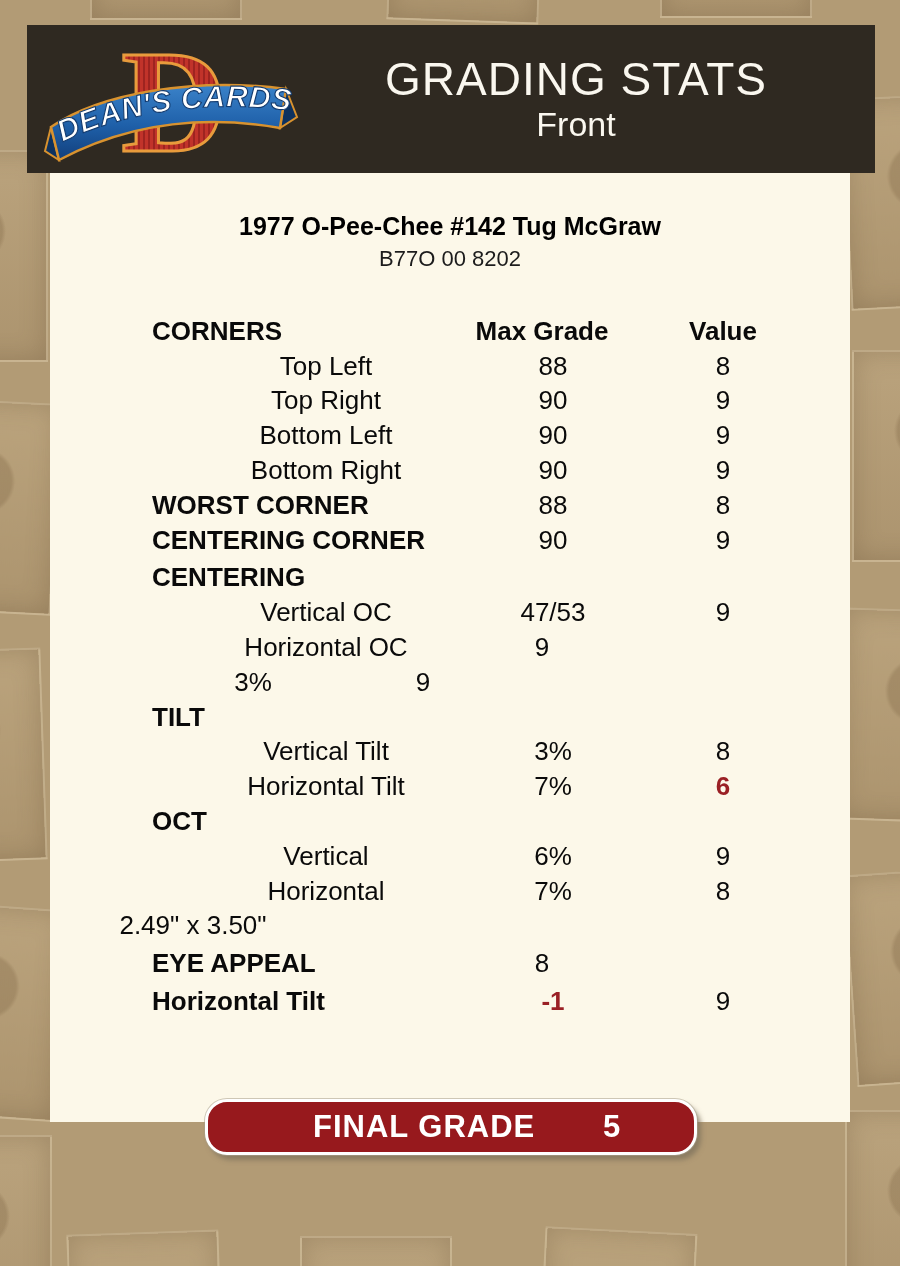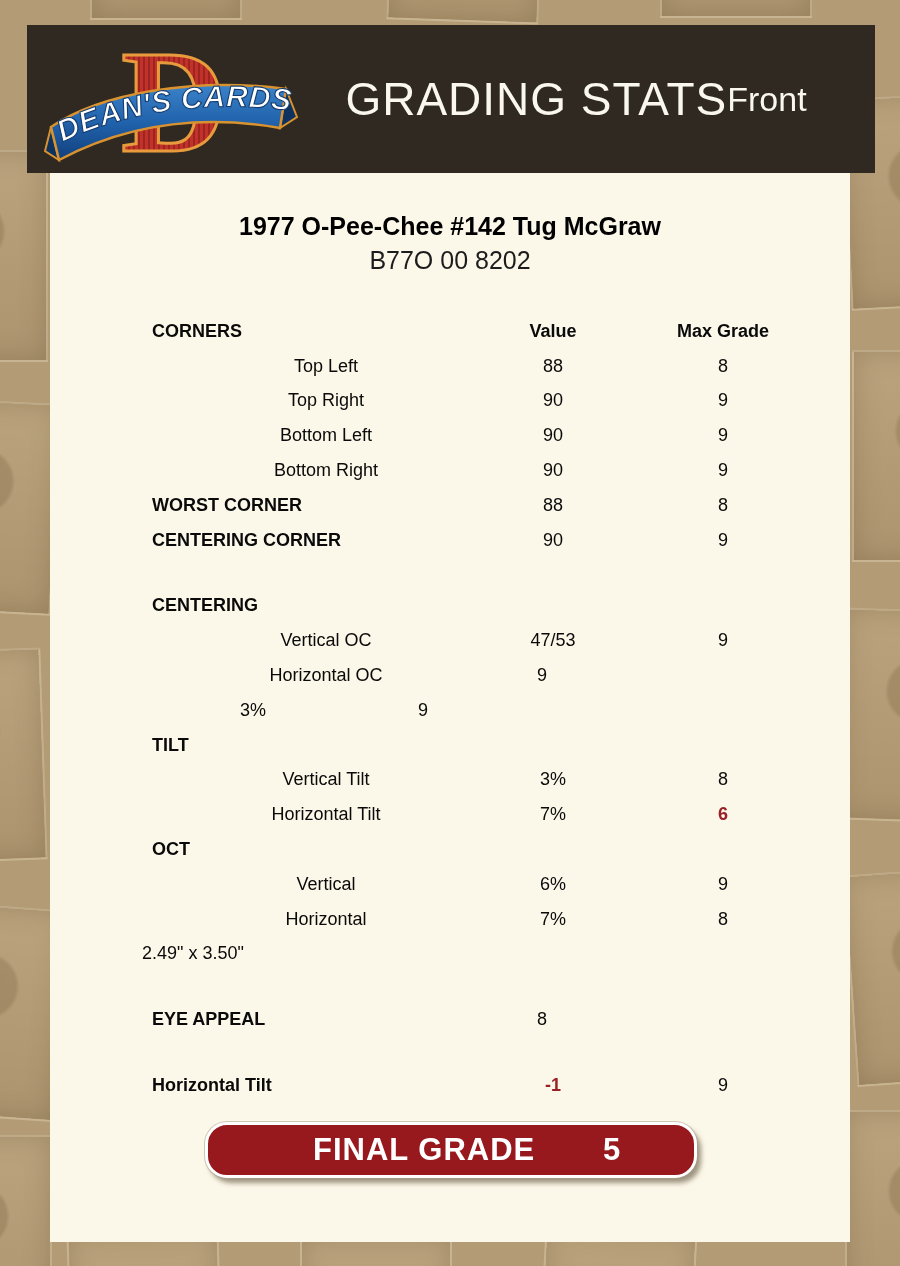--- a/index.html
+++ b/index.html
@@ -39,61 +39,61 @@
   .bg-card:nth-of-type(16){ left:540px; top:1230px; transform:rotate(3deg); }
 
   
   .header {
     position:absolute; left:27px; top:25px; width:848px; height:148px;
     background:#2f2921; z-index:2;
   }
   .logo { position:absolute; left:16px; top:4px; width:262px; height:142px; }
   .header-titles {
     position:absolute; left:250px; right:0; top:0; height:100%;
-    display:flex; flex-direction:row; align-items:center; justify-content:center;
+    display:flex; flex-direction:column; align-items:center; justify-content:center;
     color:#faf7ef;
   }
   .header-title { font-size:46px; letter-spacing:1px; line-height:1.1; }
   .header-subtitle { font-size:34px; }
 
   
   .panel {
-    position:absolute; left:50px; top:173px; width:800px; height:1069px;
+    position:absolute; left:50px; top:173px; width:800px; height:949px;
     background:#fcf8e9; z-index:1;
   }
   .card-title {
     position:absolute; top:39px; left:0; width:100%;
     text-align:center; font-size:25px; font-weight:bold; color:#000;
   }
   .card-serial {
     position:absolute; top:73px; left:0; width:100%;
-    text-align:center; font-size:25px; color:#1c1c1c;
+    text-align:center; font-size:22px; color:#1c1c1c;
   }
 
   
   .stats-table { position:absolute; left:102px; top:141px; width:660px; }
-  .row { display:flex; align-items:center; height:34.8px; font-size:18px; color:#0a0a0a; }
-  .row.gap-before { margin-top:31px; }
+  .row { display:flex; align-items:center; height:34.8px; font-size:26px; color:#0a0a0a; }
+  .row.gap-before { margin-top:3px; }
   .cell.label { width:300px; }
   .cell.value { width:160px; margin-left:21px; text-align:center; }
   .cell.max   { width:160px; margin-left:10px; text-align:center; }
   .bold { font-weight:bold; }
   .indent { padding-left:48px;text-align:center; }
   .red { color:#9a2025; font-weight:bold; }
   .size-val { transform:translateX(-60px); }
 
   
   .final-grade {
     position:absolute; left:155px; top:926px; width:492px; height:56px;
     background:#97191d;
     border:3px solid #ffffff;
     border-radius:22px;
     box-shadow: 0 0 0 1px rgba(170,160,140,.55), 4px 5px 5px rgba(125,113,92,.75);
     display:flex; align-items:center;
-    color:#fff; font-size:31px; font-weight:bold;margin-top:23px;
+    color:#fff; font-size:31px; font-weight:bold;
   }
   .final-grade .fg-label { margin-left:105px; letter-spacing:1px; }
   .final-grade .fg-value { position:absolute; left:395px; }
 </style>
 </head>
 <body>
 
 <div class="bg-collage">
   <div class="bg-card"></div>
   <div class="bg-card"></div>
@@ -142,22 +142,22 @@
 </div>
 
 <div class="panel">
   <div class="card-title">1977 O-Pee-Chee #142 Tug McGraw</div>
   <div class="card-serial">B77O 00 8202</div>
 
   <div class="stats-table">
 
     <div class="row">
       <div class="cell label bold">CORNERS</div>
+      <div class="cell max bold">Max Grade</div>
       <div class="cell value bold">Value</div>
-      <div class="cell max bold">Max Grade</div>
     </div>
 
     <div class="row">
       <div class="cell label indent">Top Left</div>
       <div class="cell value">88</div>
       <div class="cell max">8</div>
     </div>
 
     <div class="row">
       <div class="cell label indent">Top Right</div>

